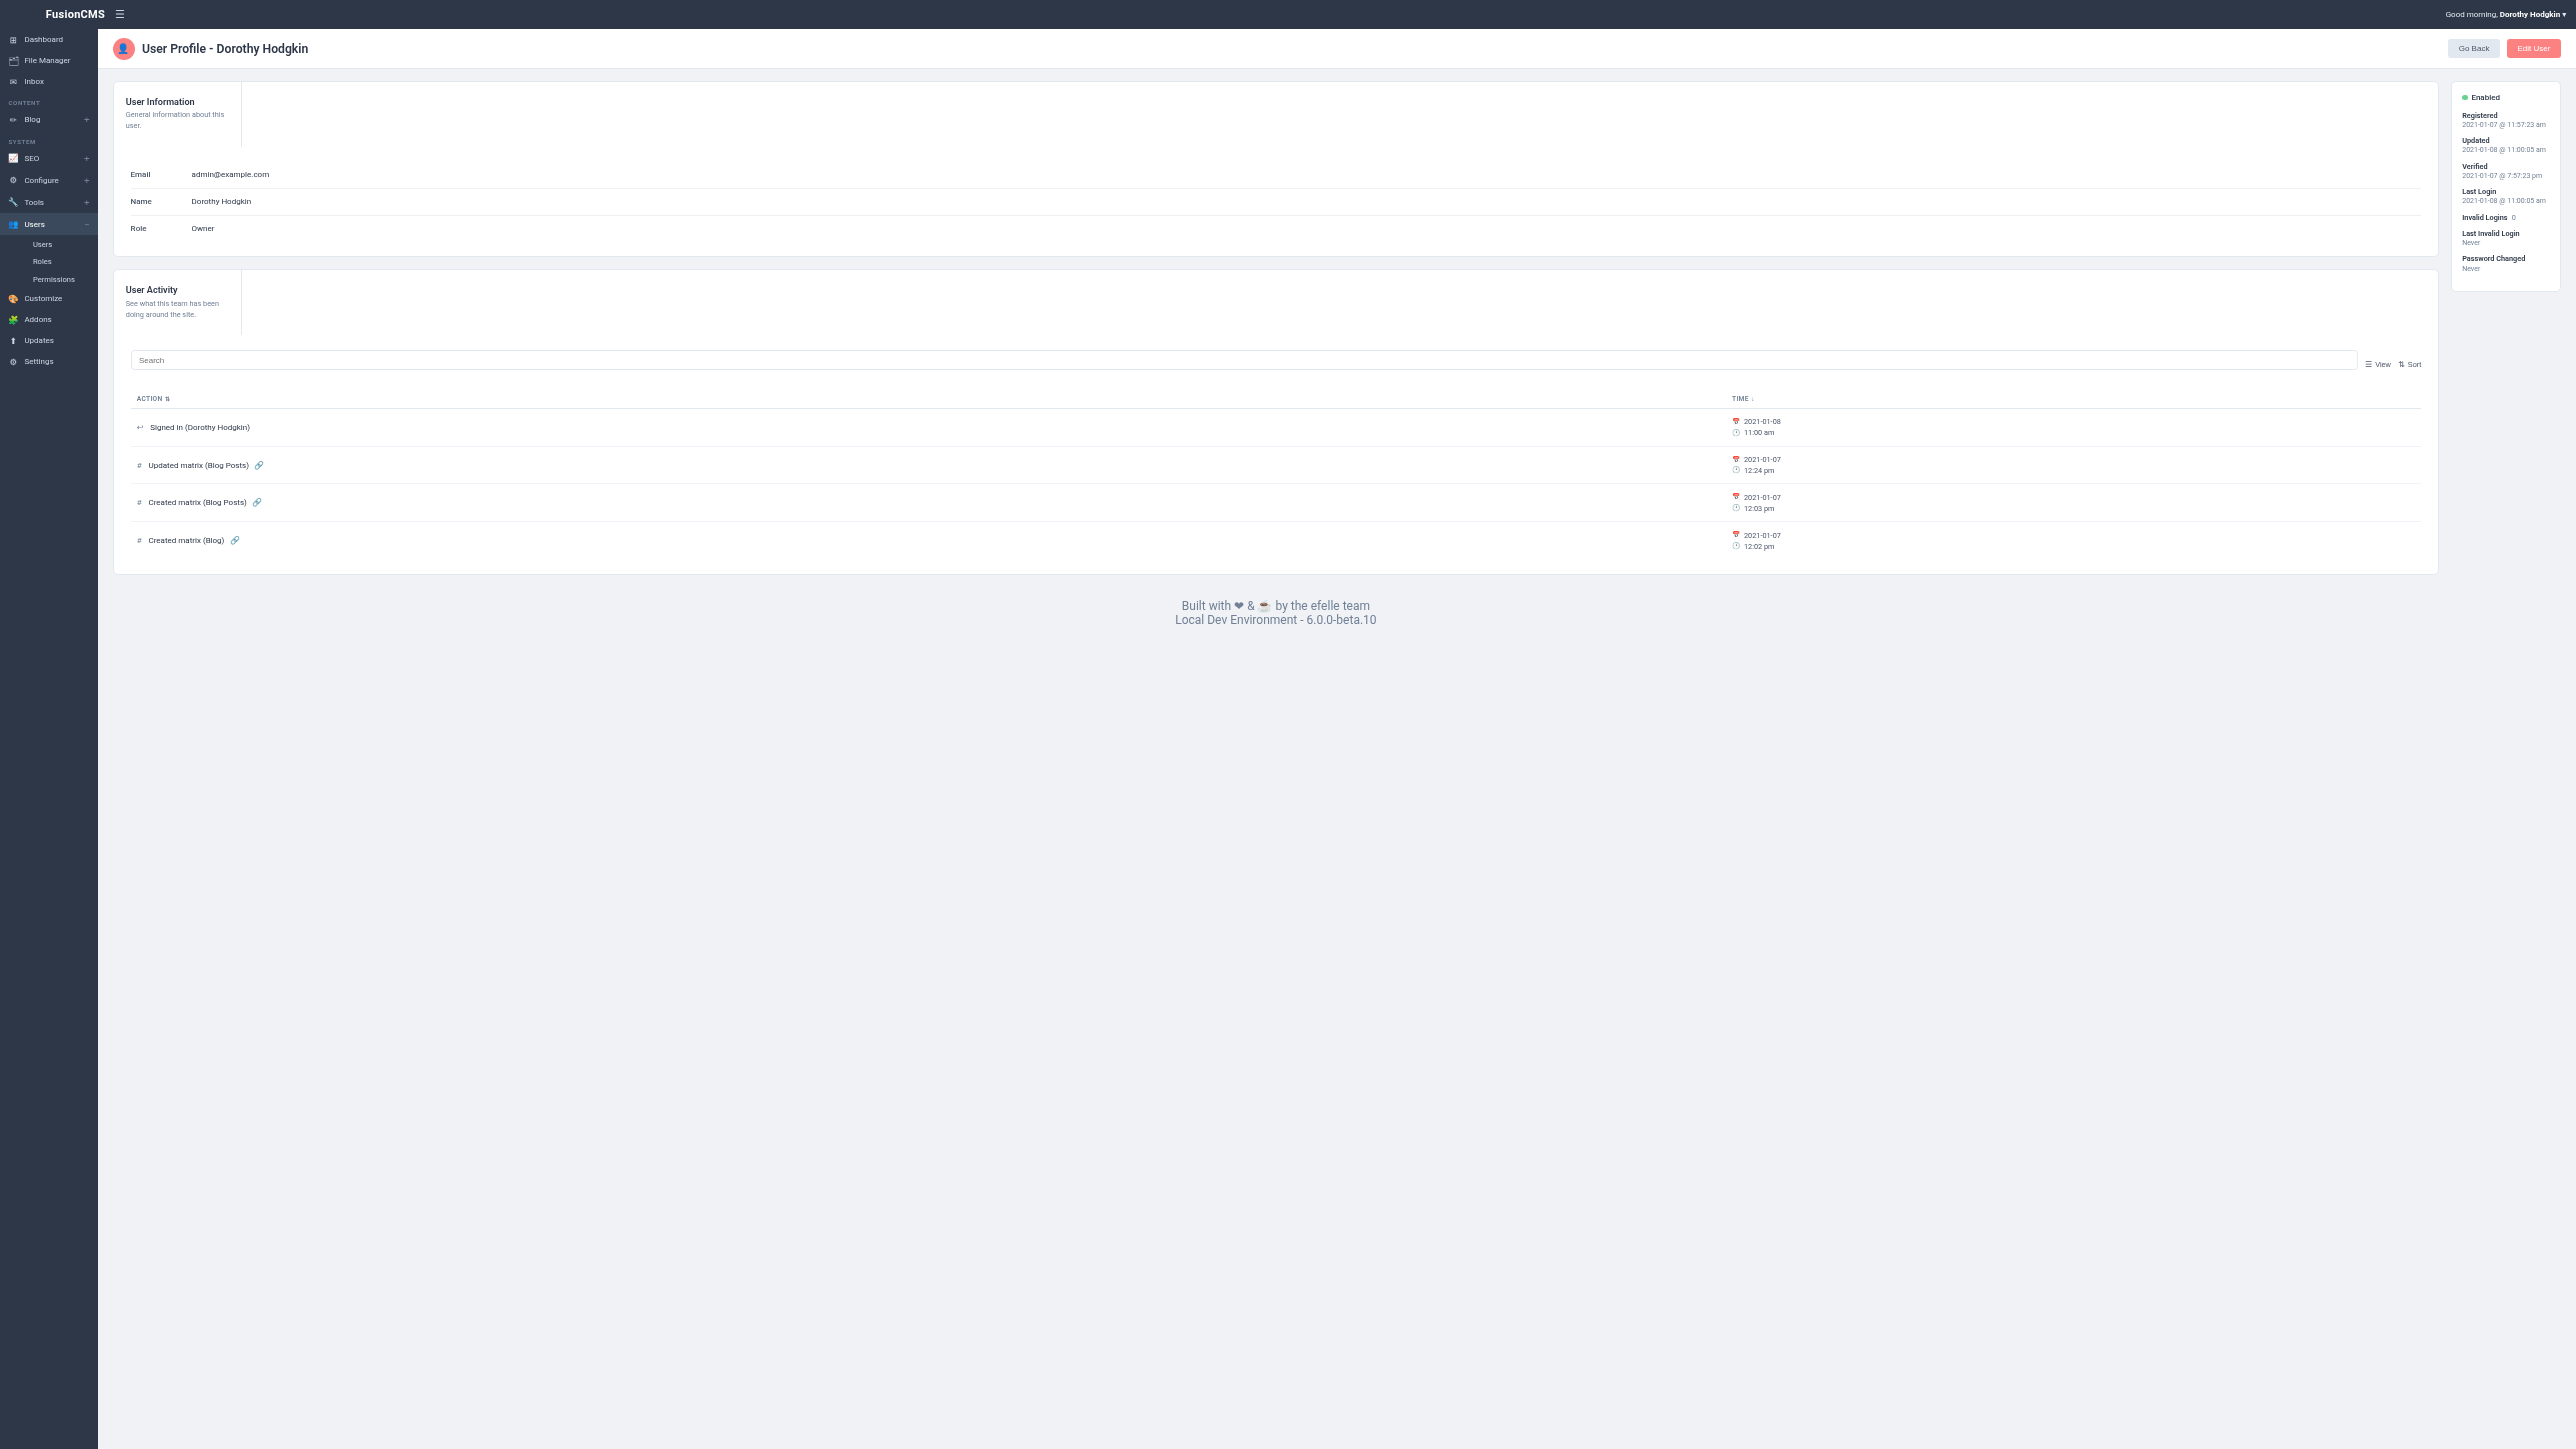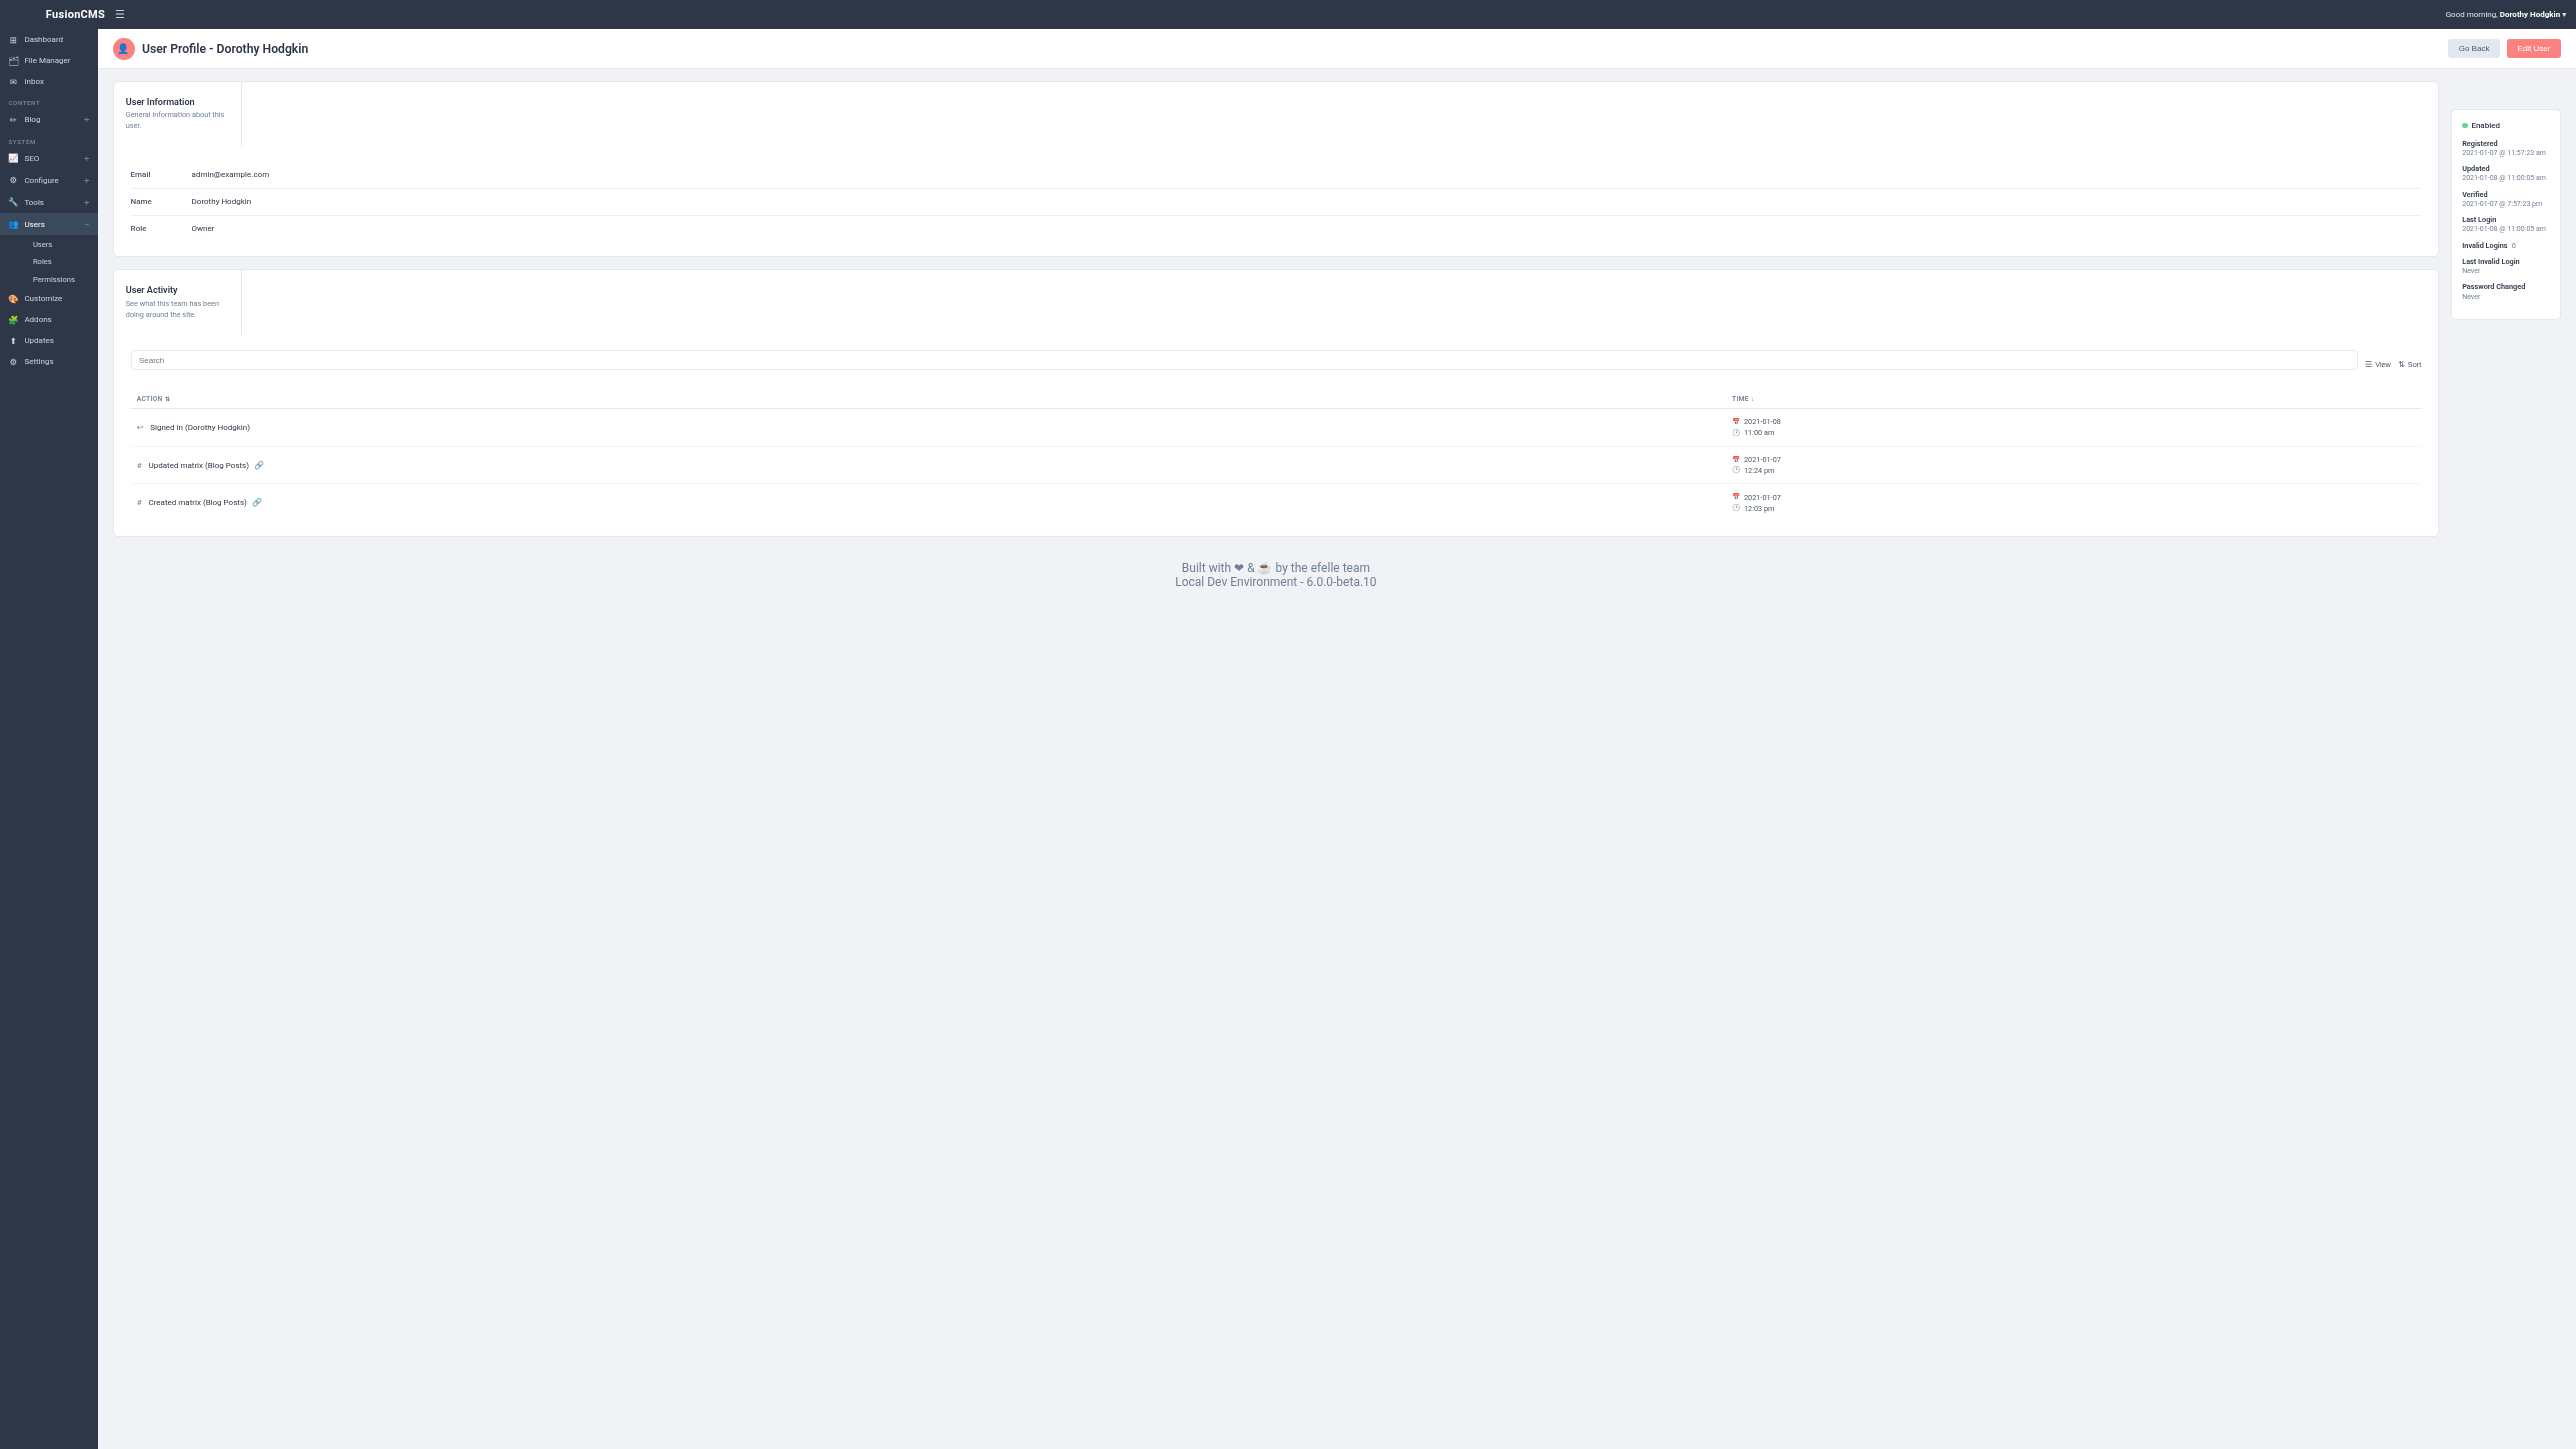--- a/index.html
+++ b/index.html
@@ -170,21 +170,20 @@
     .act-table tbody tr:last-child td { border-bottom: none; }
     .act-icon { font-size: 8px; color: #718096; margin-right: 4.9px; }
     .act-link-icon { color: #63b3ed; font-size: 8px; margin-left: 3.7px; cursor: pointer; }
     .act-time-row { display: flex; align-items: center; gap: 3.7px; font-size: 7.3px; color: #4a5568; }
     .act-time-row .cal-icon { color: #718096; font-size: 6.7px; }
 
     
     .info-panel {
       width: 110px;
       flex-shrink: 0;
-      margin-top: 28px;
     }
     .info-panel-card {
       background: #fff;
       border: 0.6px solid #e2e8f0;
       border-radius: 4.9px;
       padding: 11px 9.8px;
     }
     .status-row { display: flex; align-items: center; gap: 3.7px; margin-bottom: 8.5px; }
     .status-dot { width: 5.5px; height: 5.5px; border-radius: 50%; background: #68d391; }
     .status-text { font-size: 8px; color: #2d3748; font-weight: 500; }
@@ -424,20 +423,37 @@
                         <span>2021-01-07</span>
                       </div>
                       <div class="act-time-row" style="margin-top:1.8px;">
                         <span class="cal-icon">🕐</span>
                         <span>12:03 pm</span>
                       </div>
                     </td>
                   </tr>
 
 
+                  <tr class="table-row">
+                    <td>
+                      <span class="act-icon">#</span>
+                      <span>Created matrix (Blog)</span>
+                      <span class="act-link-icon">🔗</span>
+                    </td>
+                    <td>
+                      <div class="act-time-row">
+                        <span class="cal-icon">📅</span>
+                        <span>2021-01-07</span>
+                      </div>
+                      <div class="act-time-row" style="margin-top:1.8px;">
+                        <span class="cal-icon">🕐</span>
+                        <span>12:02 pm</span>
+                      </div>
+                    </td>
+                  </tr>
 
                 </tbody>
               </table>
             </div>
           </div>
         </div>
 
         <div class="footer">
           <div>Built with ❤ &amp; ☕ by the efelle team</div>
           <div>Local Dev Environment - 6.0.0-beta.10</div>

